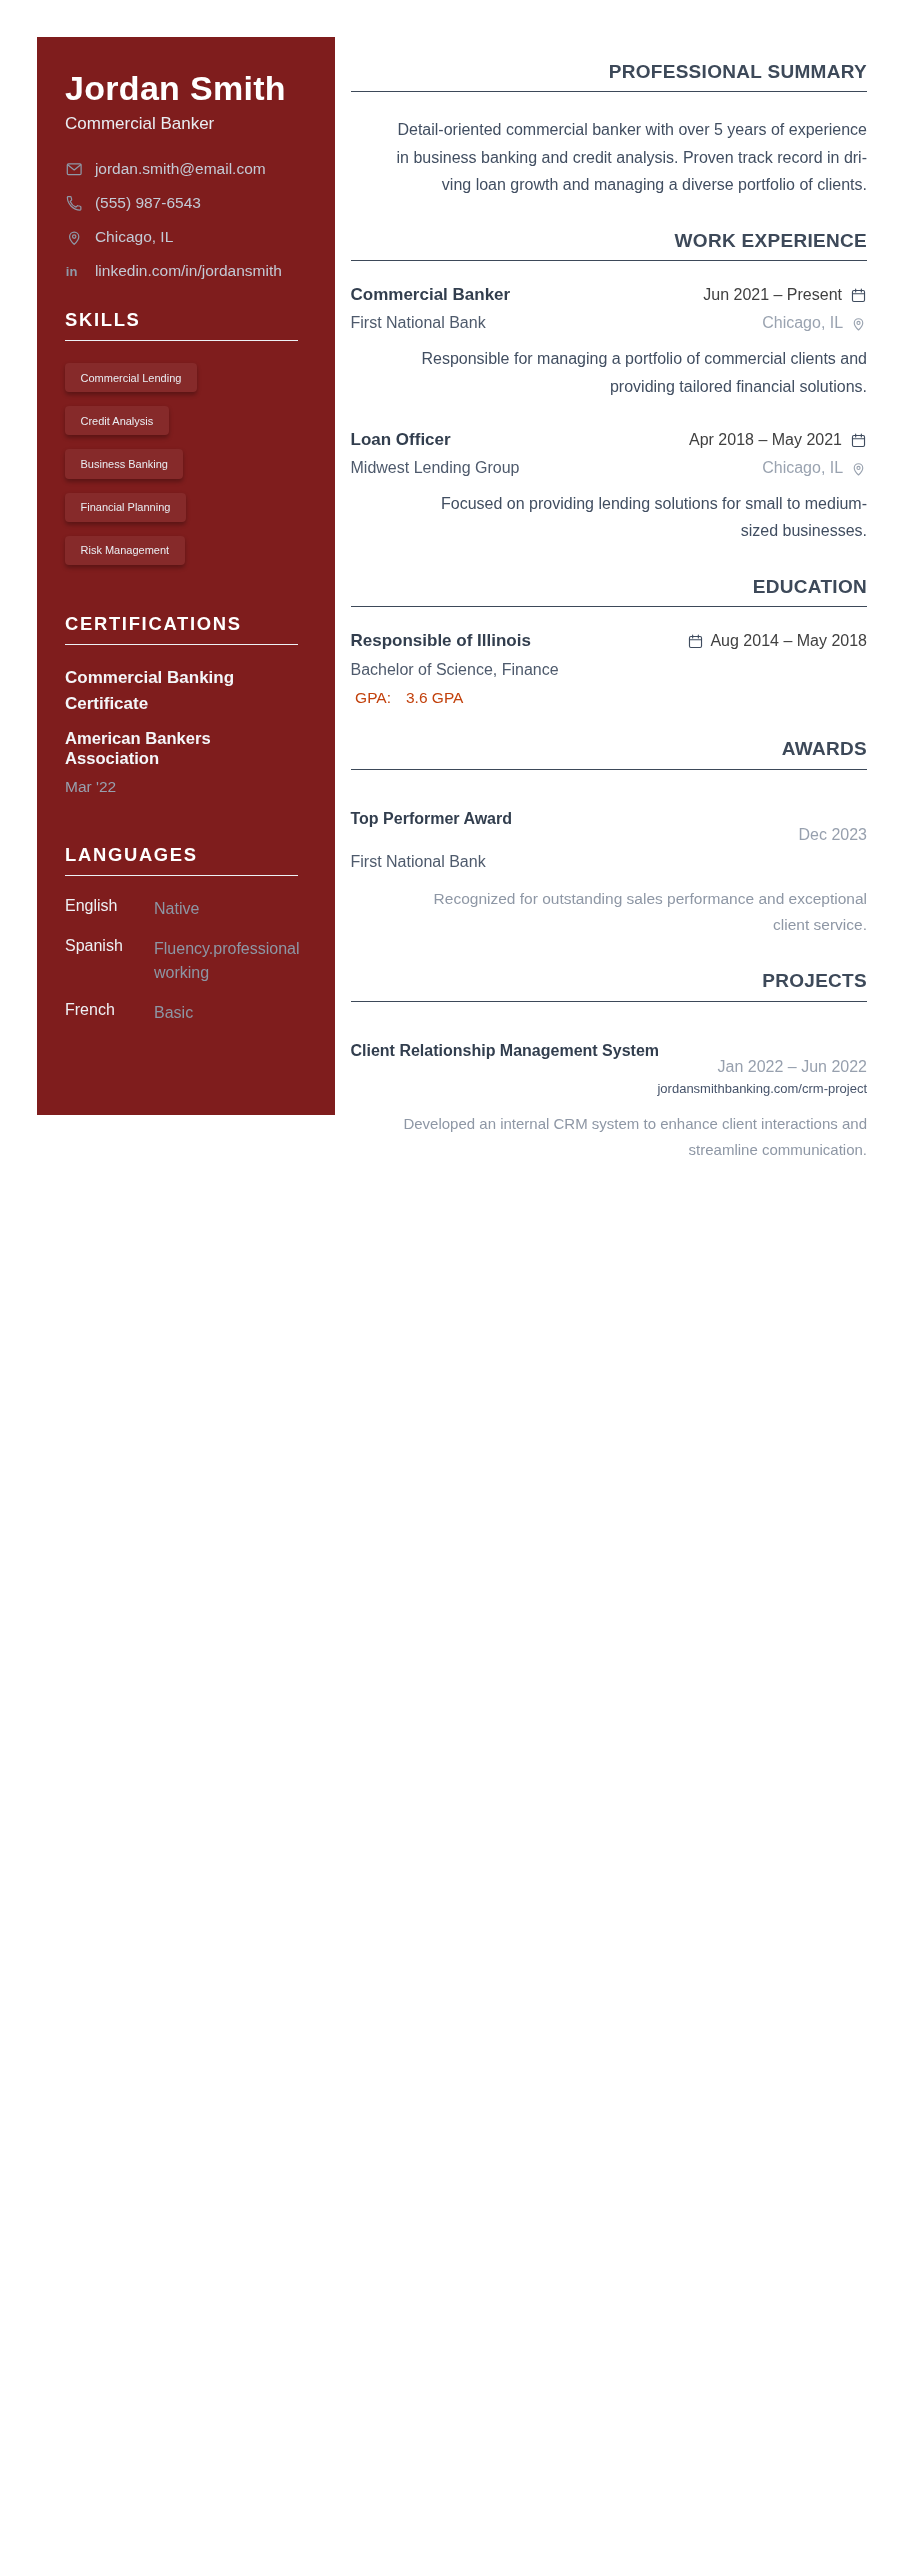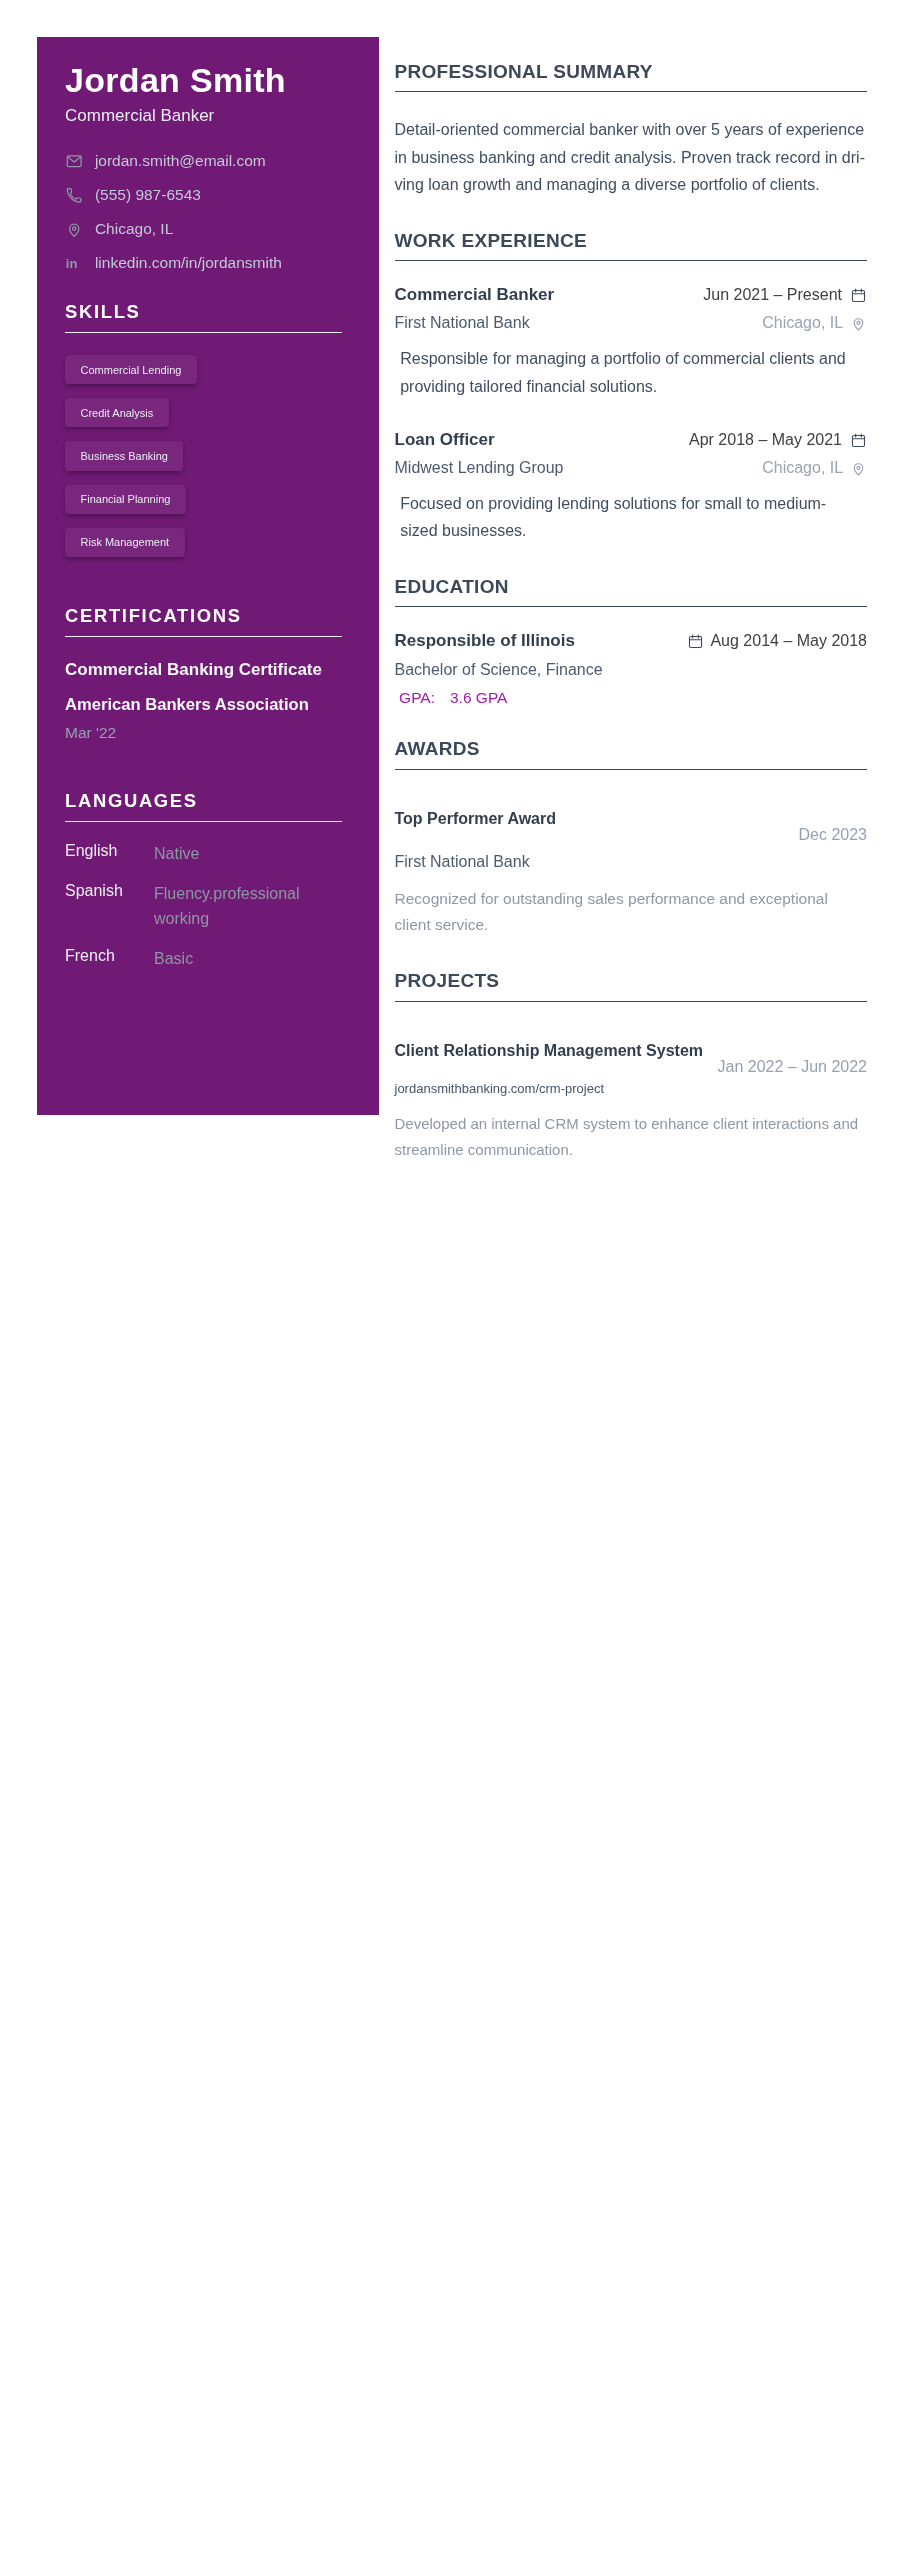--- a/index.html
+++ b/index.html
@@ -5,22 +5,22 @@
   html,body{margin:0;padding:0;background:#ffffff;}
   body{
     width:911px;height:2576px;position:relative;
     font-family:"Liberation Sans","DejaVu Sans",sans-serif;
     -webkit-font-smoothing:antialiased;
   }
   .resume{position:absolute;left:37px;top:37px;width:830px;display:flex;align-items:flex-start;}
 
   
   .sidebar{
-    width:342px;min-height:1078px;background:#701a75;color:#ffffff;
-    box-sizing:border-box;padding:24px 37px 34px 28px;flex-shrink:0;
+    width:298px;min-height:1078px;background:#7f1d1d;color:#ffffff;
+    box-sizing:border-box;padding:32px 37px 34px 28px;flex-shrink:0;
   }
   .name{font-size:34px;font-weight:700;color:#ffffff;margin:0;line-height:1.15;letter-spacing:0.3px;}
   .cand-title{font-size:17px;color:#e9edf2;margin-top:5.7px;}
   .contact{margin-top:26px;}
   .contact-row{display:flex;align-items:center;margin-bottom:15.5px;color:#c3cad5;font-size:15.5px;}
   .contact-row .ic{width:18.4px;height:18.4px;margin-right:11.5px;color:#8e99a8;flex-shrink:0;display:inline-flex;}
   .ic svg{width:100%;height:100%;}
   .side-section{margin-top:29px;}
   .side-section.gap-lg{margin-top:48px;}
   .side-head{
@@ -41,38 +41,38 @@
   .lang-row{display:flex;margin-bottom:15px;}
   .lang-name{width:89px;font-size:16px;color:#eef1f5;flex-shrink:0;}
   .lang-level{font-size:16px;color:#8d96a4;line-height:1.55;width:179px;}
 
   
   .main{flex:1;margin-left:15.5px;box-sizing:border-box;padding-top:23.5px;color:#414e61;}
   .main-head{
     font-size:19px;font-weight:700;color:#3d4959;letter-spacing:0.3px;
     padding-bottom:8.6px;border-bottom:1.7px solid #3d4959;margin:0 0 24px 0;
   }
-  .m-section{margin-top:31px;}
+  .m-section{margin-top:31px;text-align:right;}
   .m-section.first{margin-top:0;}
   .para{font-size:16px;line-height:1.72;color:#414e61;white-space:pre-line;margin:0;}
   .para.muted{color:#8e97a5;font-size:15.5px;}
   .entry{margin-bottom:30px;}
   .entry:last-child{margin-bottom:0;}
   .entry-row{display:flex;justify-content:space-between;align-items:center;}
   .entry-row + .entry-row{margin-top:9.2px;}
   .e-title{font-size:17px;font-weight:700;color:#323e4e;}
   .e-dates{display:flex;align-items:center;font-size:16px;color:#404040;}
   .e-dates .ic{width:17px;height:17px;color:#3f4c5f;display:inline-flex;}
   .e-dates .ic.right{margin-left:8px;}
   .e-dates .ic.left{margin-right:6.9px;}
   .e-company{font-size:16px;color:#4e5a6c;}
   .e-loc{display:flex;align-items:center;font-size:16px;color:#9aa3b0;}
   .e-loc .ic{width:17px;height:17px;margin-left:6.9px;color:#9aa3b0;display:inline-flex;}
   .e-desc{margin-top:12.6px;padding-left:5.7px;}
-  .gpa-row{display:flex;margin-top:10.3px;padding-left:4.6px;font-size:15.5px;color:#a21caf;}
+  .gpa-row{display:flex;margin-top:10.3px;padding-left:4.6px;font-size:15.5px;color:#c2410c;}
   .gpa-row .gpa-label{margin-right:15px;}
   .proj-link{font-size:13px;color:#46536a;margin-top:5.7px;}
   .muted-date{font-size:16px;color:#97a0ae;margin-top:32px;}
 </style>
 </head>
 <body>
 
 <div class="resume">
 
   <aside class="sidebar">

